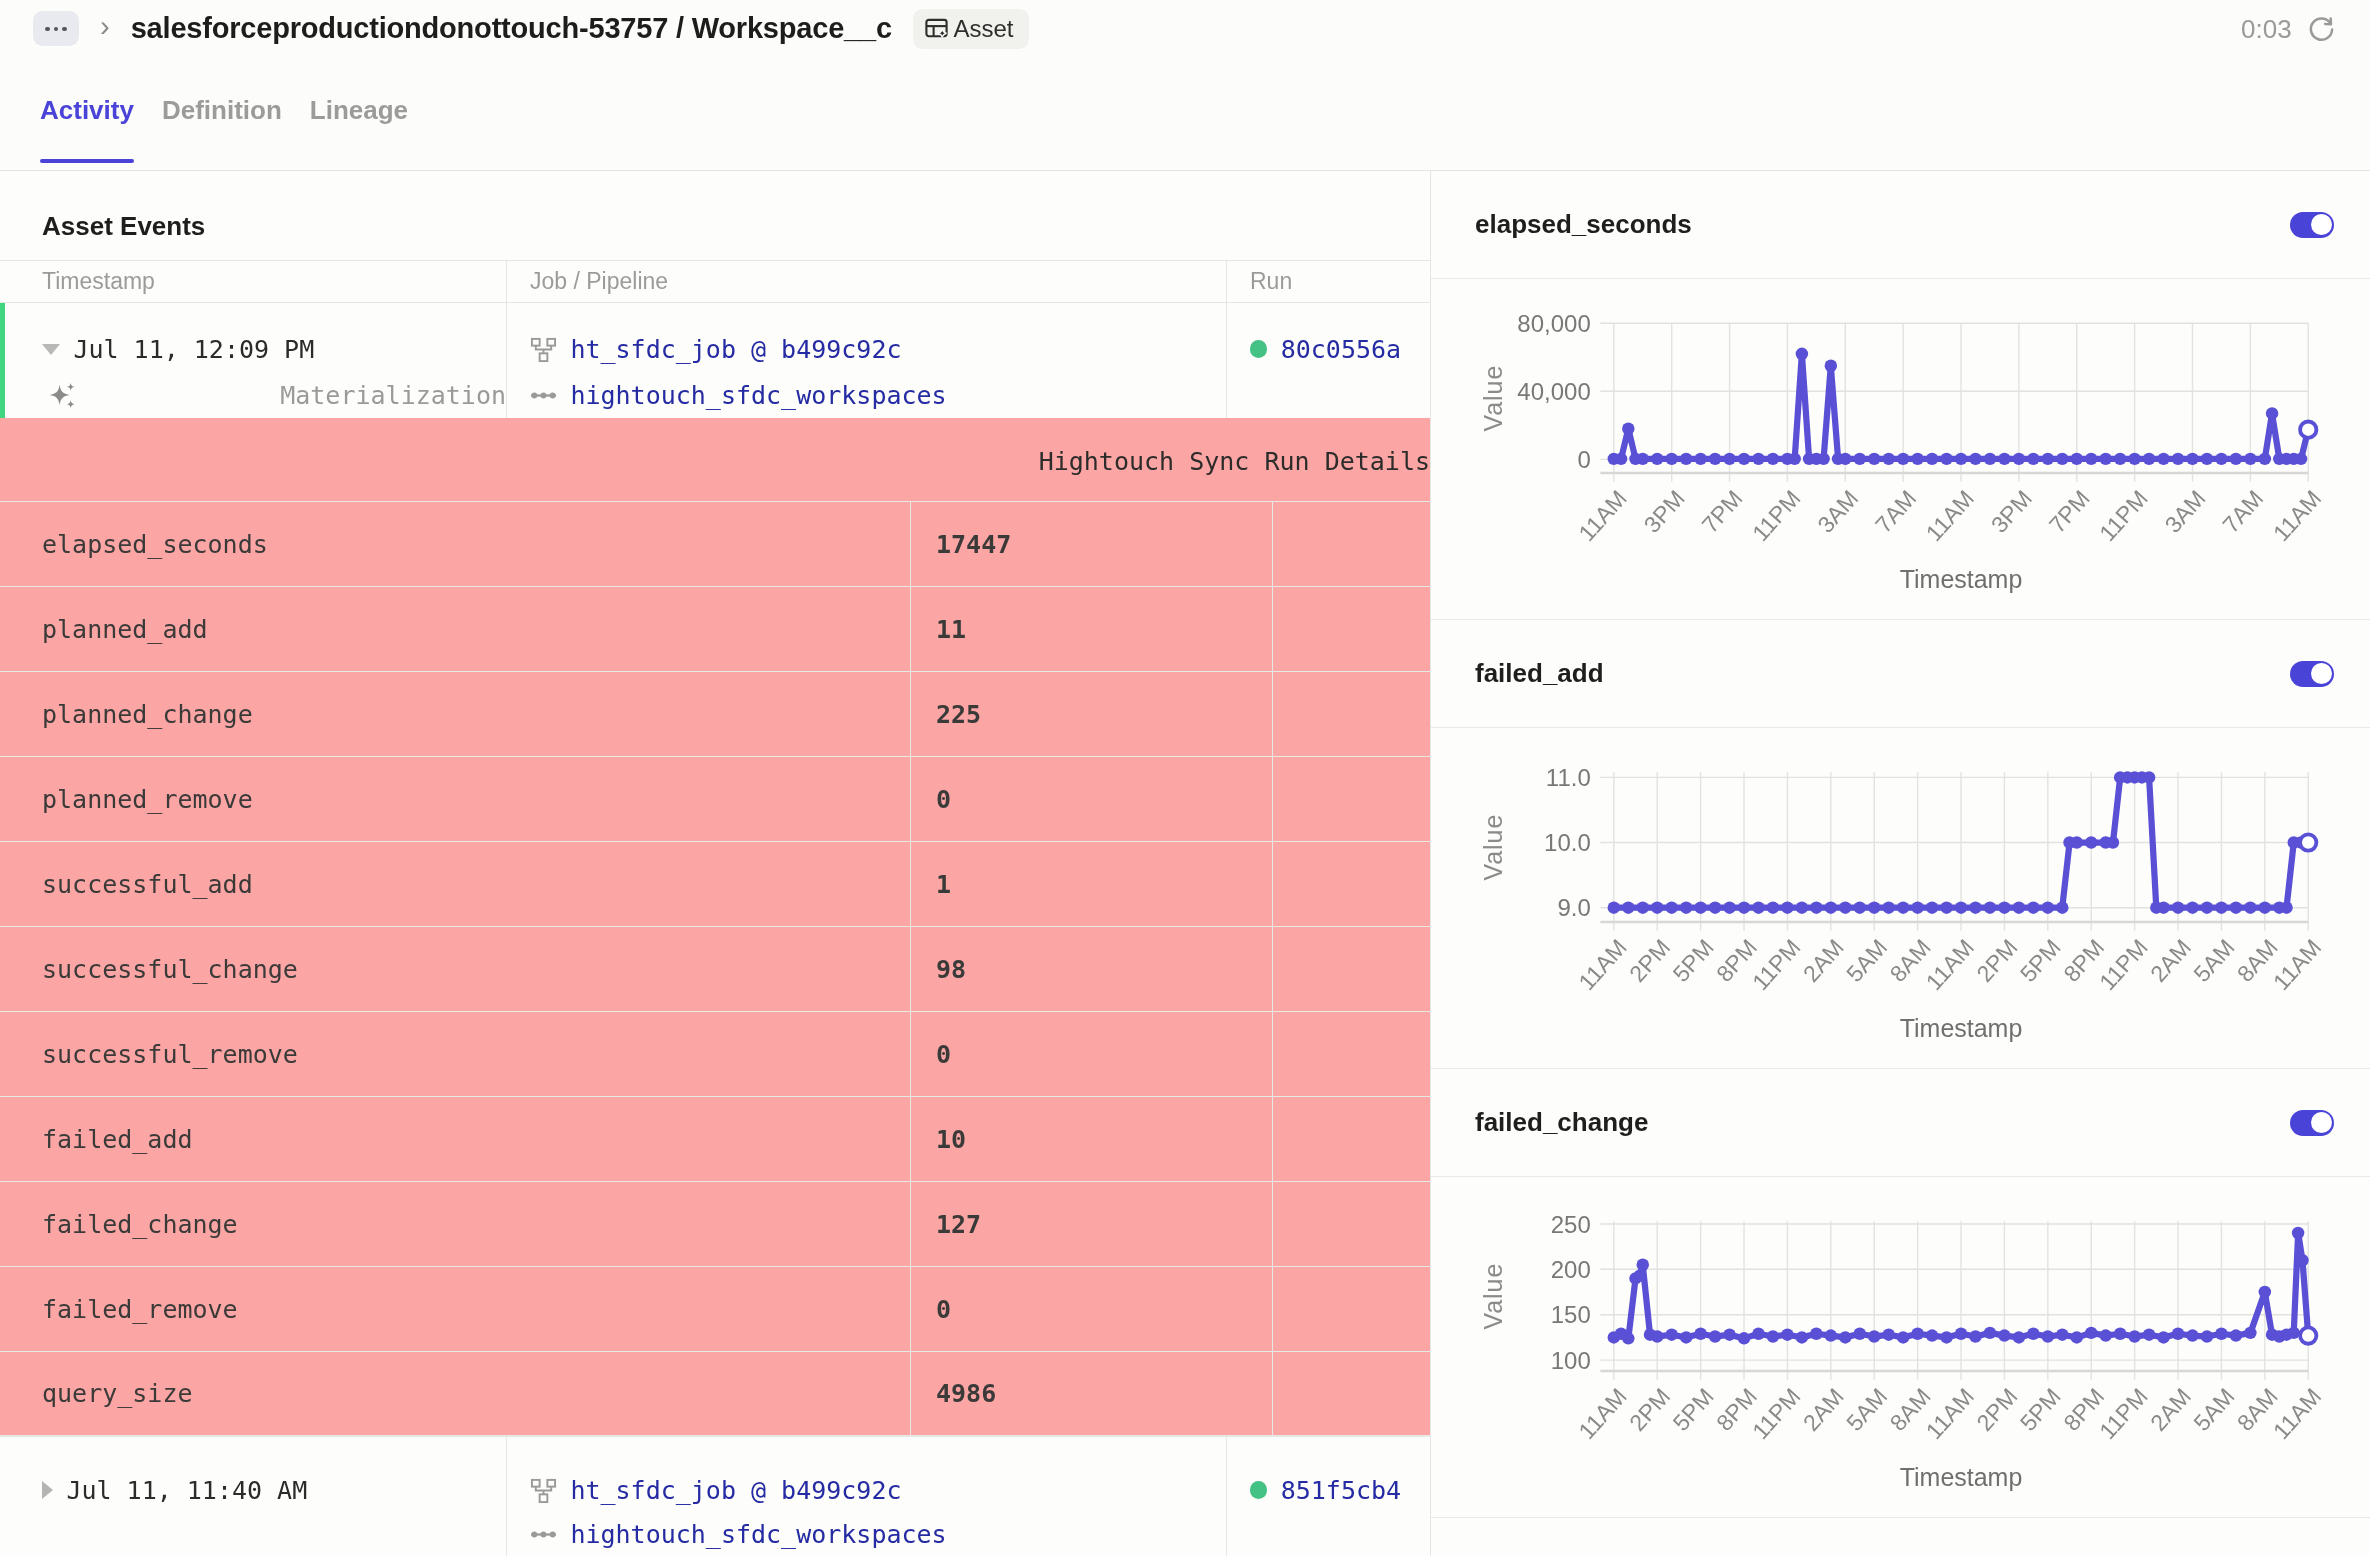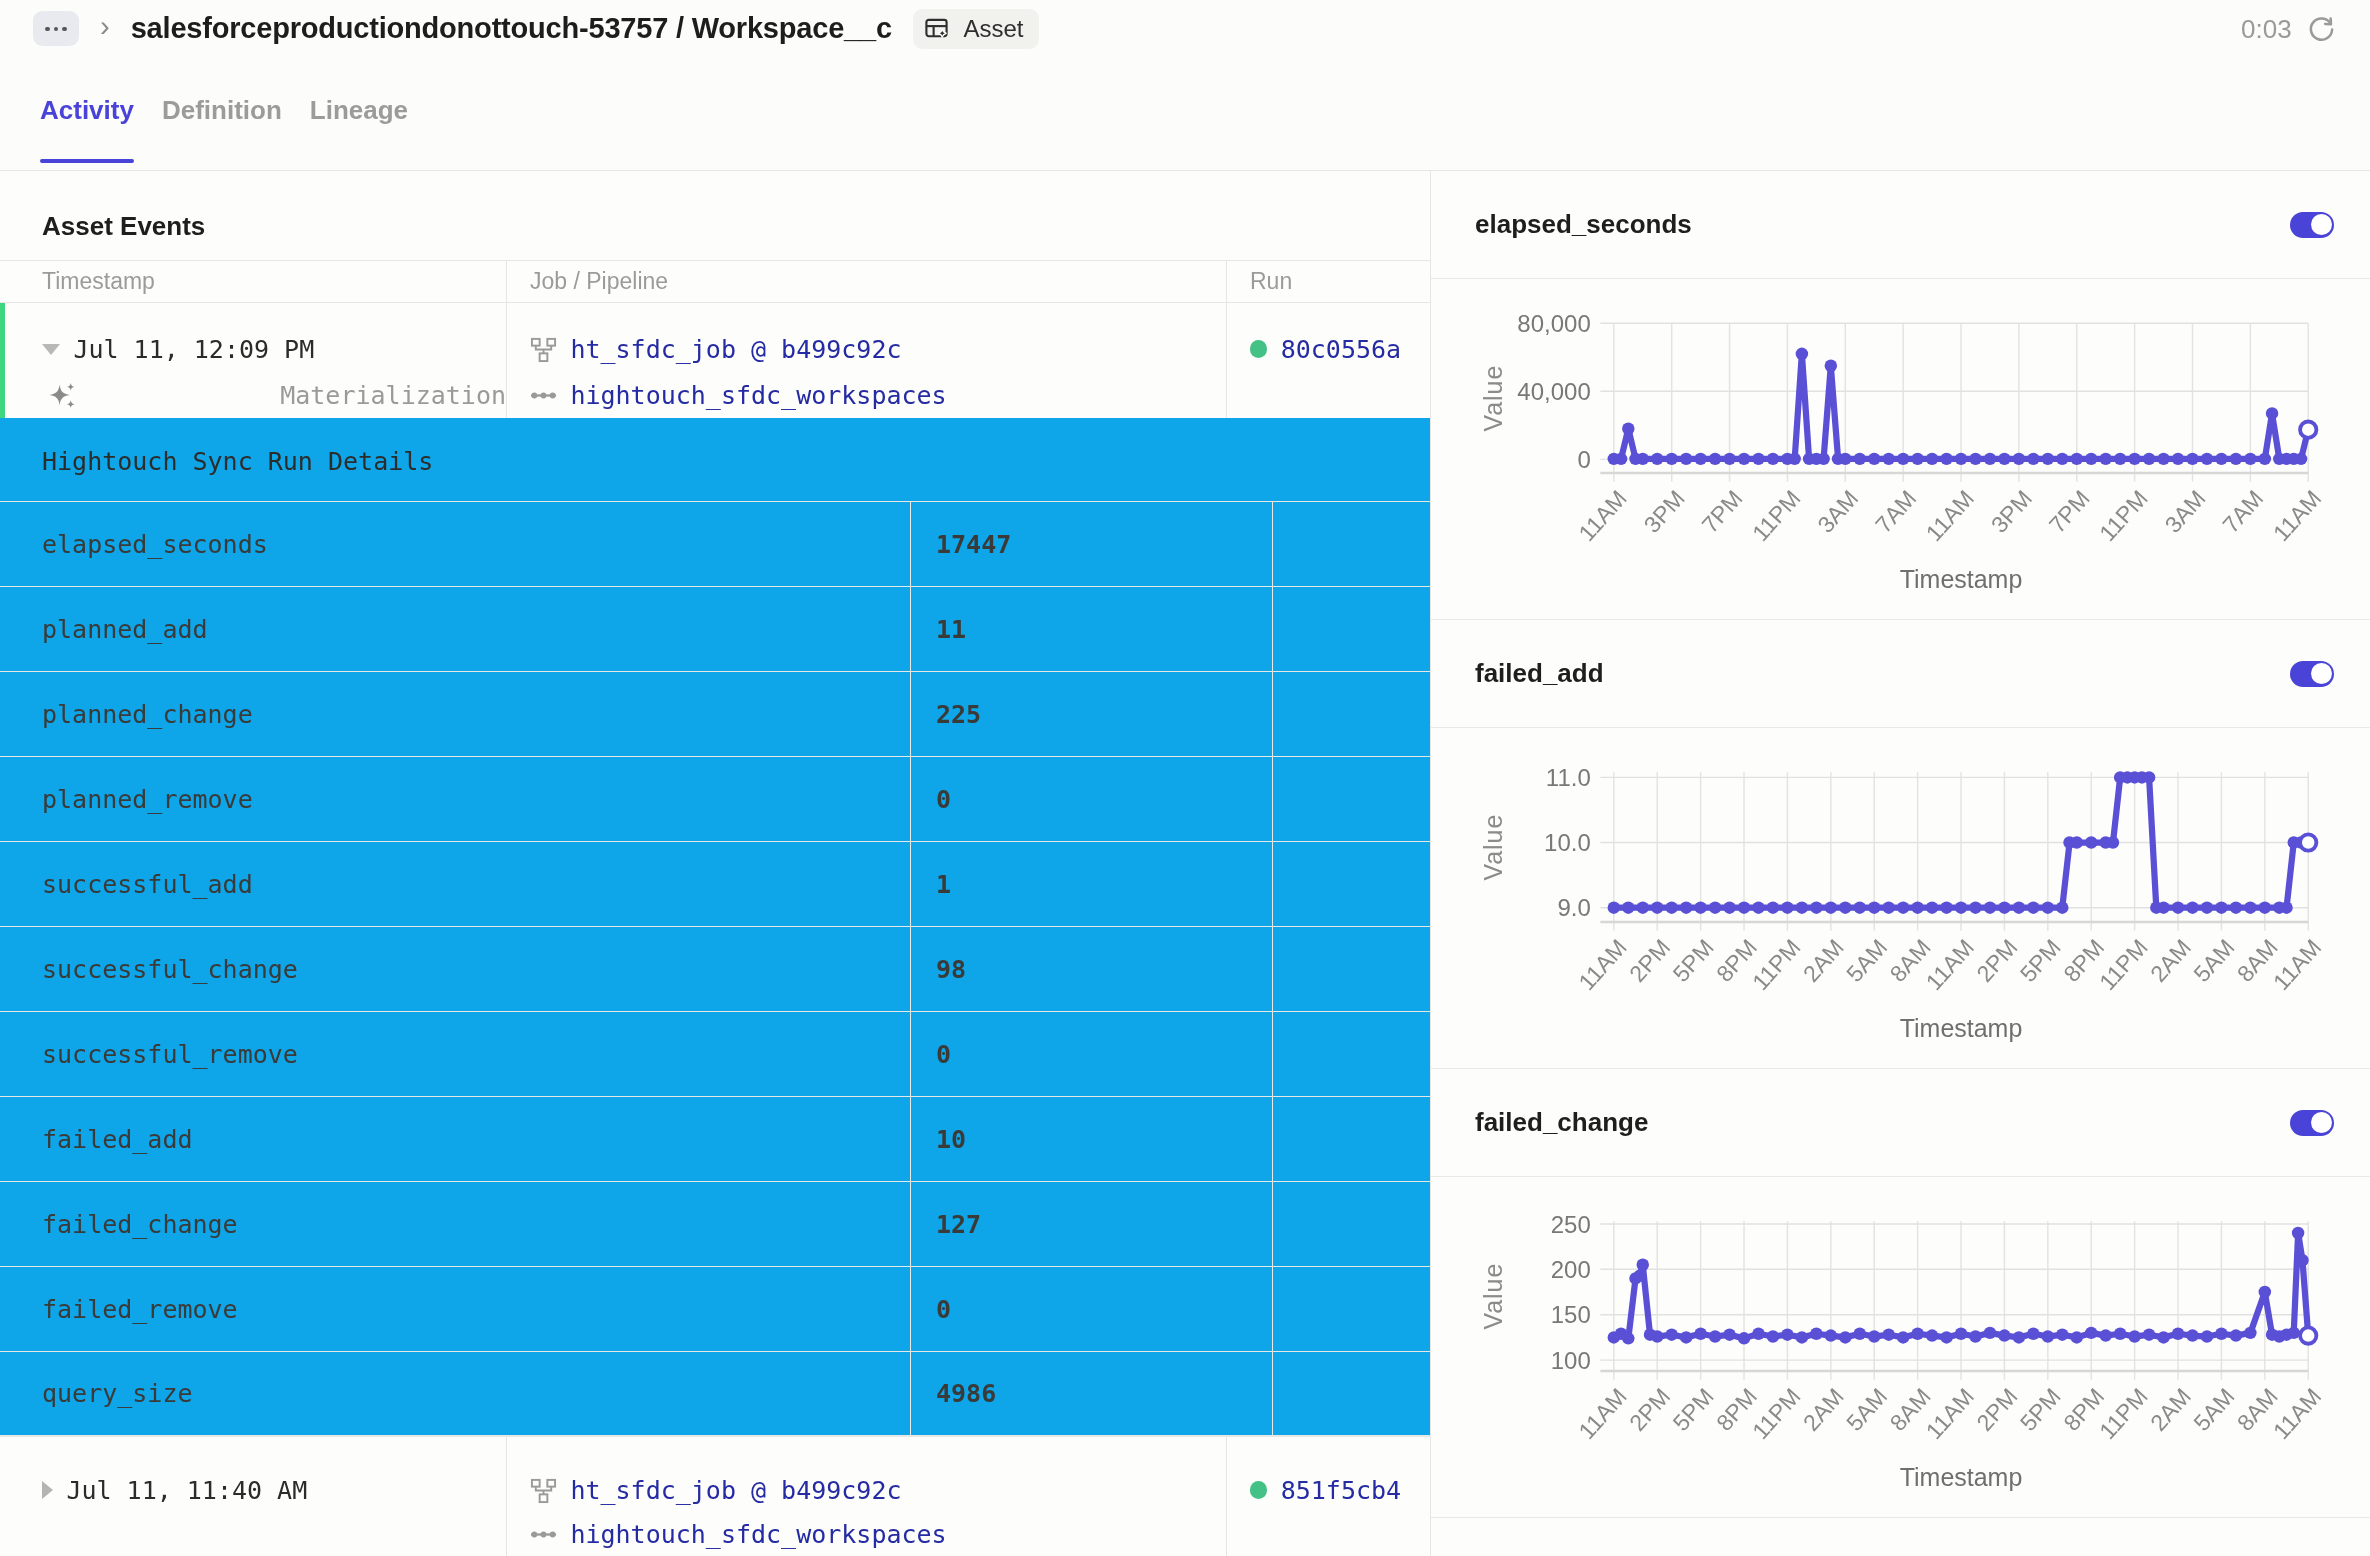--- a/index.html
+++ b/index.html
@@ -17,21 +17,21 @@
   }
   .crumb-left{ display:flex; align-items:center; gap:21px; }
   .crumb-btn{
     width:46px; height:35px; border-radius:9.6px; background:#e9e9f0;
     display:flex; align-items:center; justify-content:center; gap:3.8px; cursor:pointer;
   }
   .crumb-btn i{ width:4.8px; height:4.8px; border-radius:50%; background:#55555f; display:block; }
   .crumb-chevron{ color:#8a8a88; font-size:29px; line-height:1; transform:translateY(-1.9px); }
   .page-title{ font-size:29px; font-weight:700; color:#1d1d1b; letter-spacing:-0.2px; white-space:nowrap; }
   .asset-badge{
-    display:flex; align-items:center; gap:14px; background:#f1f1ed; border-radius:9.6px;
+    display:flex; align-items:center; gap:4px; background:#f1f1ed; border-radius:9.6px;
     padding:5.8px 15.4px 6.7px 11.5px; font-size:24px; color:#2e2e2c;
   }
   .header-right{ display:flex; align-items:center; gap:15.4px; color:#9a9a98; font-size:26px; }
 
   
   .tabbar{
     height:113px; display:flex; align-items:stretch; gap:28px; padding:0 0 8px 40px;
     border-bottom:1px solid #e5e5e3; background:#fcfcfa;
   }
   .tab{ position:relative; display:flex; align-items:center; font-size:26px; font-weight:600;
@@ -75,21 +75,21 @@
   .type-text{ font-size:25px; color:#9a9a98; }
   .link-text{ font-size:25px; color:var(--link,#252ba2); cursor:pointer; }
   .caret-down{ width:0; height:0; border-left:9.6px solid transparent; border-right:9.6px solid transparent;
     border-top:11.5px solid #b8b8b6; cursor:pointer; }
   .caret-right{ width:0; height:0; border-top:9.6px solid transparent; border-bottom:9.6px solid transparent;
     border-left:11.5px solid #b4b4b2; cursor:pointer; }
   .indent{ margin-left:5.8px;justify-content:space-between; }
   .run-dot{ width:17.3px; height:17.3px; border-radius:50%; background:var(--green-dot,#44c185); }
 
   
-  .details-section{ background:#0ea5e9; border-top:0; }
+  .details-section{ background:#fca5a5; border-top:0;text-align:right; }
   .details-title-block{ height:83px; padding:29px 0 0 42px; }
   .details-title{ font-size:25px; color:#2c2c2a; }
   .kv-row{ display:grid; grid-template-columns:911px 362px 1fr; height:85px;
     border-top:1px solid #e8e8e5; }
   .kv-row:last-child{ border-bottom:1px solid #e8e8e5; }
   .kv-key{ display:flex; align-items:center; padding-left:42px; border-right:1px solid #e8e8e5;
     font-size:25px; color:#3a3a38; }
   .kv-val{ display:flex; align-items:center; padding-left:25px; border-right:1px solid #e8e8e5;
     font-size:25px; color:#3a3a38;font-weight:bold; }
   .kv-extra{ }

